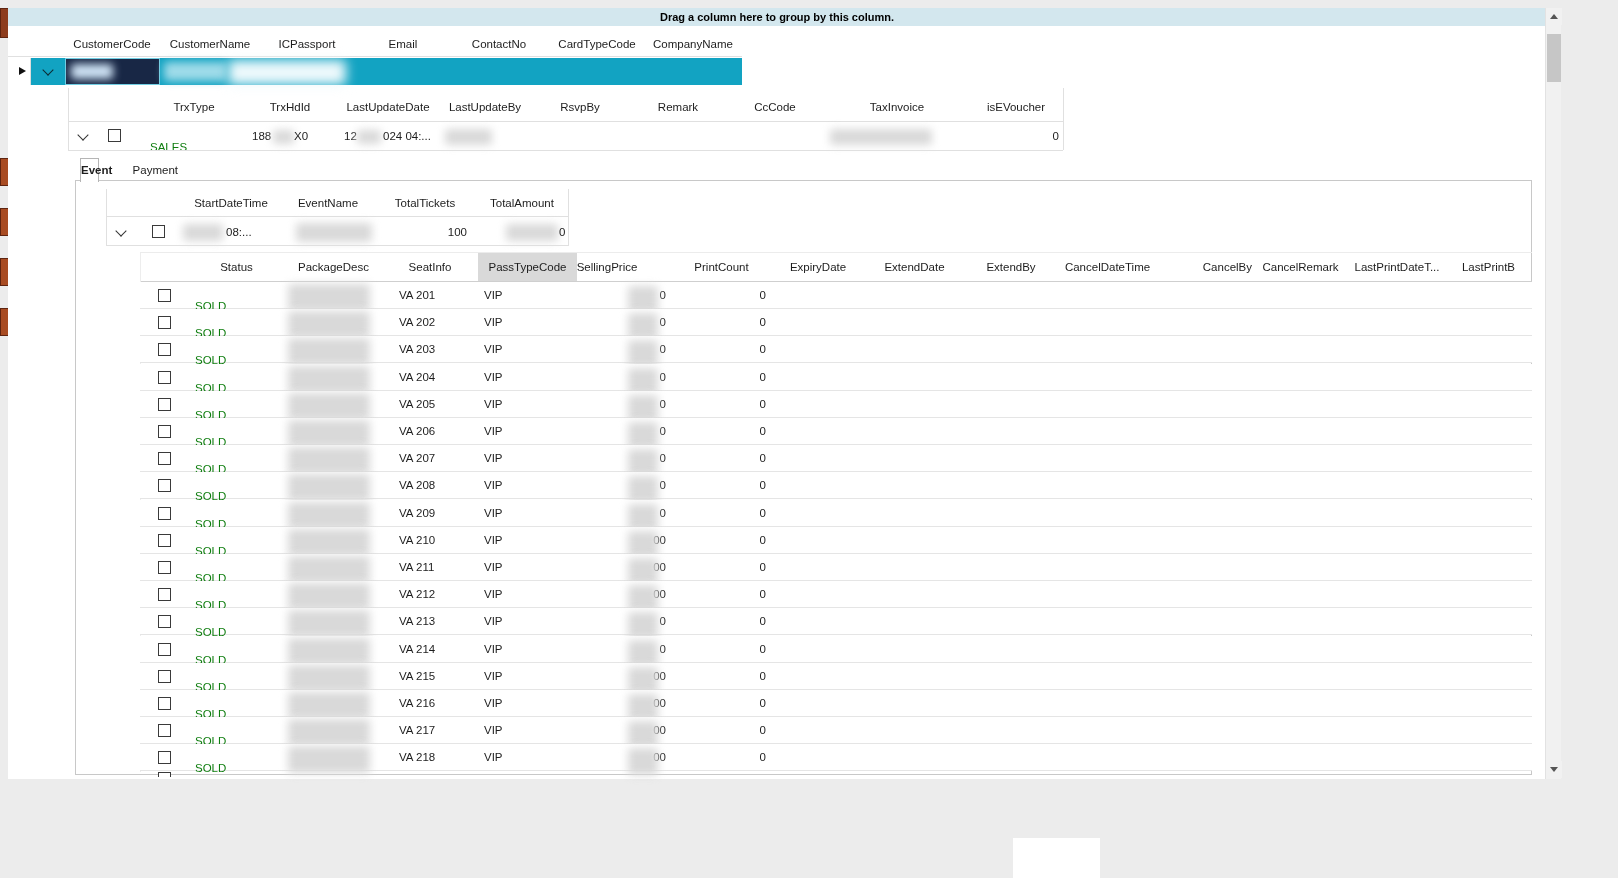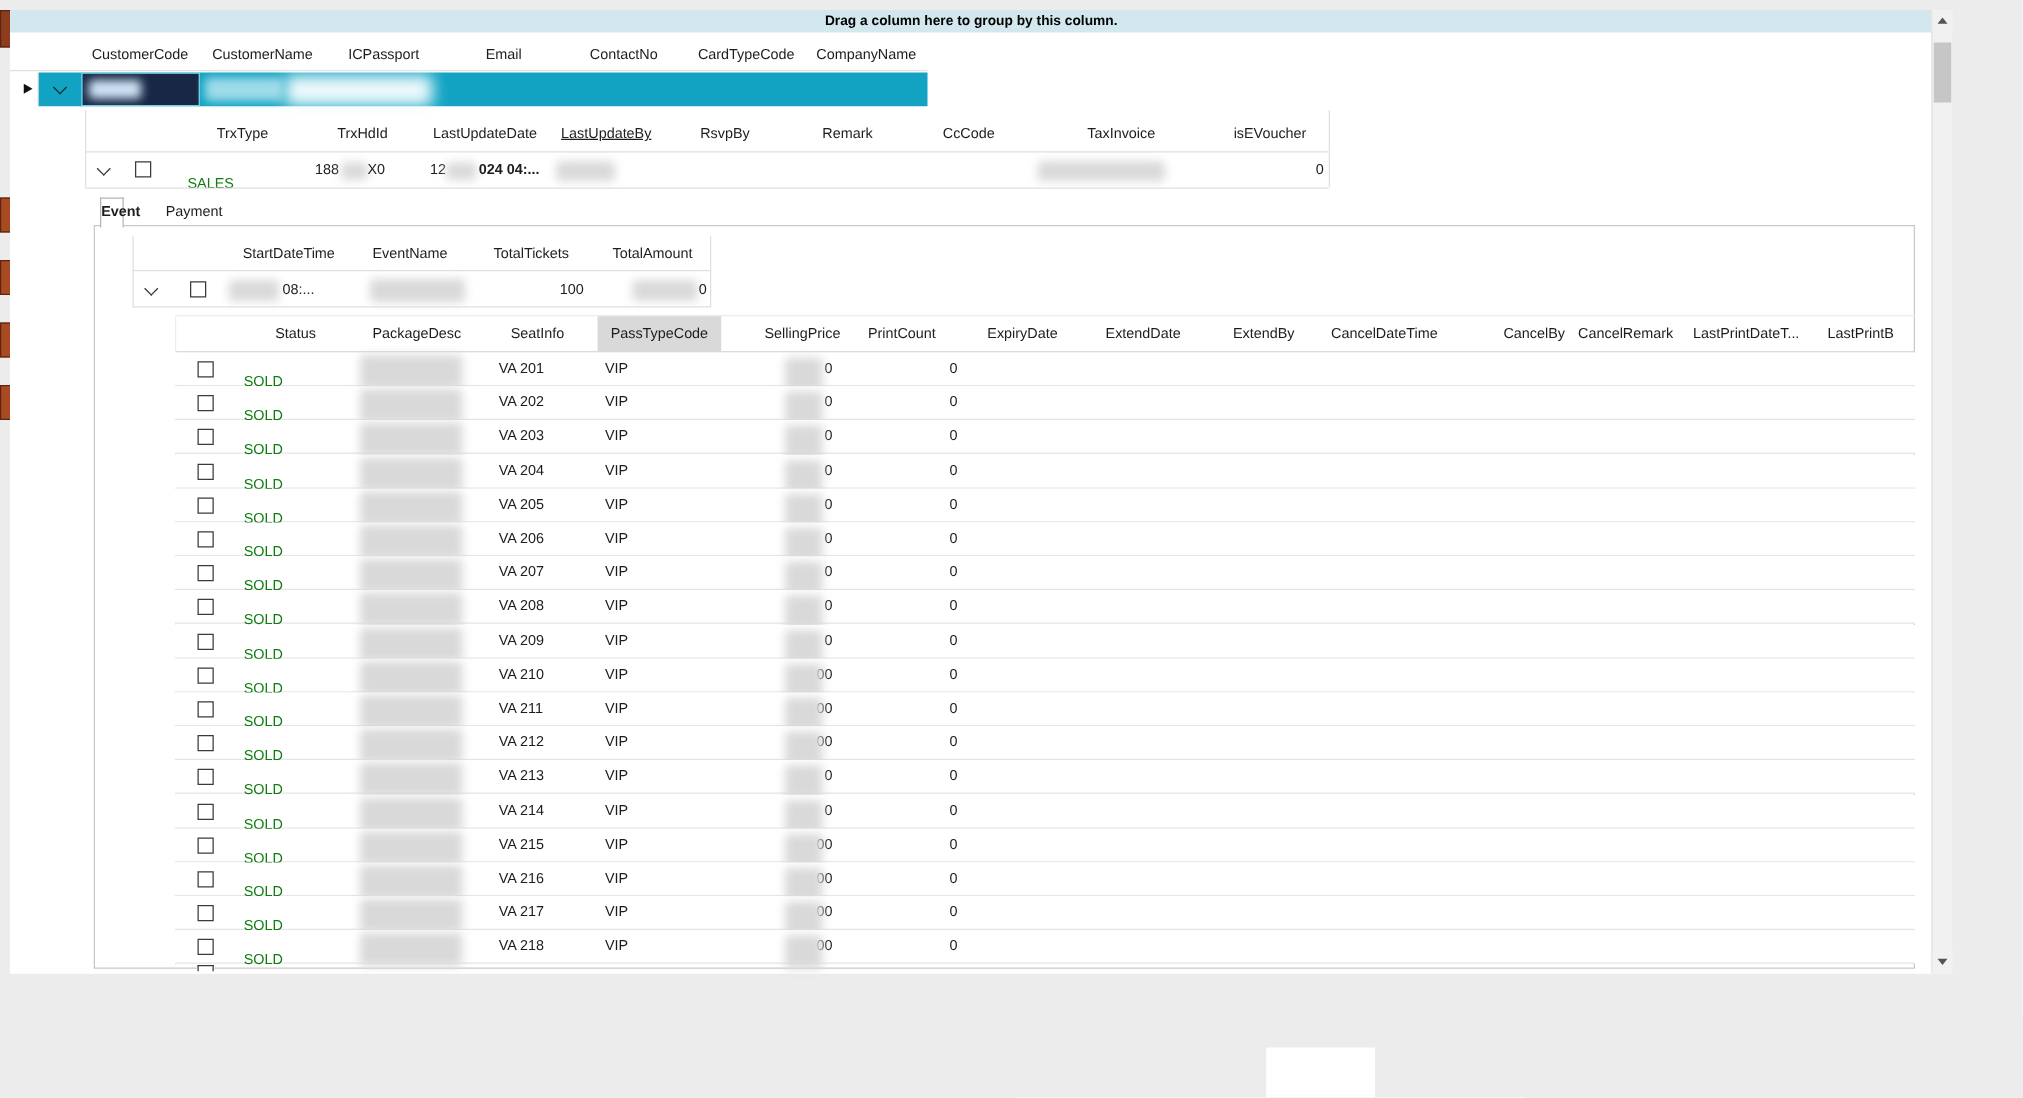--- a/index.html
+++ b/index.html
@@ -92,38 +92,38 @@
   </div>
   <div class="frag-blob" style="left:133px;top:4px;width:62px;height:19px;background:#9fdbe9;"></div>
   <div class="frag-blob" style="left:197px;top:2px;width:118px;height:25px;background:#eef9fc;filter:blur(6px);"></div>
 </div>
 
 <div class="vline" style="left:68px;top:88px;height:62px;"></div>
 <div class="vline" style="left:1063px;top:88px;height:62px;"></div>
 <span class="hlabel" style="left:194px;top:99px;">TrxType</span>
 <span class="hlabel" style="left:290px;top:99px;">TrxHdId</span>
 <span class="hlabel" style="left:388px;top:99px;">LastUpdateDate</span>
-<span class="hlabel" style="left:485px;top:99px;text-decoration:underline;">LastUpdateBy</span>
+<span class="hlabel" style="left:485px;top:99px;">LastUpdateBy</span>
 <span class="hlabel" style="left:580px;top:99px;">RsvpBy</span>
 <span class="hlabel" style="left:678px;top:99px;">Remark</span>
 <span class="hlabel" style="left:775px;top:99px;">CcCode</span>
 <span class="hlabel" style="left:897px;top:99px;">TaxInvoice</span>
 <span class="hlabel" style="left:1016px;top:99px;">isEVoucher</span>
 <div class="hline" style="left:68px;top:121px;width:995px;"></div>
 
 <div>
   <div class="chev" style="left:79px;top:131px;"></div>
   <div class="checkbox" style="left:108px;top:129px;"></div>
   <span class="cell green" style="left:150px;top:122px;">SALES</span>
   <span class="cell" style="left:252px;top:122px;">188</span>
   <div class="frag-blob" style="left:273px;top:130px;width:21px;height:14px;"></div>
   <span class="cell" style="left:294px;top:122px;">X0</span>
   <span class="cell" style="left:344px;top:122px;">12</span>
   <div class="frag-blob" style="left:357px;top:130px;width:24px;height:14px;"></div>
-  <span class="cell" style="left:383px;top:122px;font-weight:bold;">024 04:...</span>
+  <span class="cell" style="left:383px;top:122px;">024 04:...</span>
   <div class="frag-blob" style="left:445px;top:129px;width:47px;height:16px;"></div>
   <div class="frag-blob" style="left:830px;top:129px;width:102px;height:16px;"></div>
   <span class="cell" style="left:1040px;top:122px;width:19px;text-align:right;">0</span>
 </div>
 <div class="hline" style="left:68px;top:150px;width:995px;"></div>
 
 <div class="panel"></div>
 <div class="tab active" style="left:80px;top:158px;width:19px;"><span>Event</span></div>
 <div class="tab" style="left:124px;top:159px;width:54px;text-align:right;"><span>Payment</span></div>
 
@@ -146,21 +146,21 @@
   <span class="cell" style="left:559px;top:218px;">0</span>
 </div>
 <div class="hline" style="left:106px;top:245px;width:462px;"></div>
 
 <div class="hline" style="left:140px;top:252px;width:1392px;background:#ececec;"></div>
 <div class="theader">
   <span class="thcell" style="left:48px;width:97px;">Status</span>
   <span class="thcell" style="left:145px;width:97px;">PackageDesc</span>
   <span class="thcell" style="left:242px;width:96px;">SeatInfo</span>
   <span class="thcell hl" style="left:338px;width:99px;">PassTypeCode</span>
-  <span class="thcell" style="left:454px;width:96px;">SellingPrice</span>
+  <span class="thcell" style="left:419px;width:96px;">SellingPrice</span>
   <span class="thcell" style="left:533px;width:97px;">PrintCount</span>
   <span class="thcell" style="left:630px;width:96px;">ExpiryDate</span>
   <span class="thcell" style="left:726px;width:97px;">ExtendDate</span>
   <span class="thcell" style="left:823px;width:96px;">ExtendBy</span>
   <span class="thcell" style="left:919px;width:97px;">CancelDateTime</span>
   <span class="thcell" style="left:1016px;width:96px;text-align:right;">CancelBy</span>
   <span class="thcell" style="left:1112px;width:97px;">CancelRemark</span>
   <span class="thcell" style="left:1209px;width:96px;">LastPrintDateT...</span>
   <span class="thcell" style="left:1305px;width:87px;">LastPrintB</span>
 </div>

